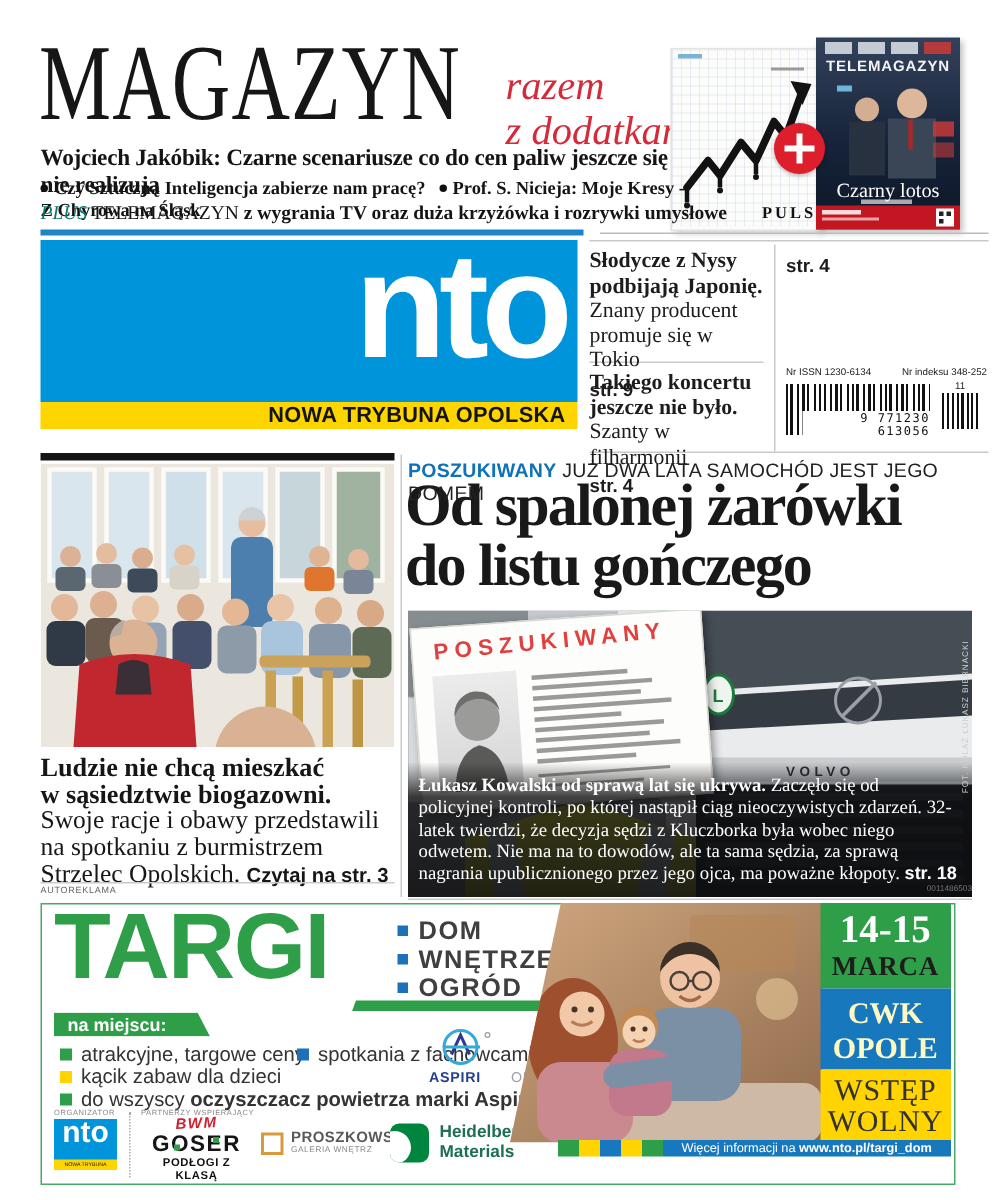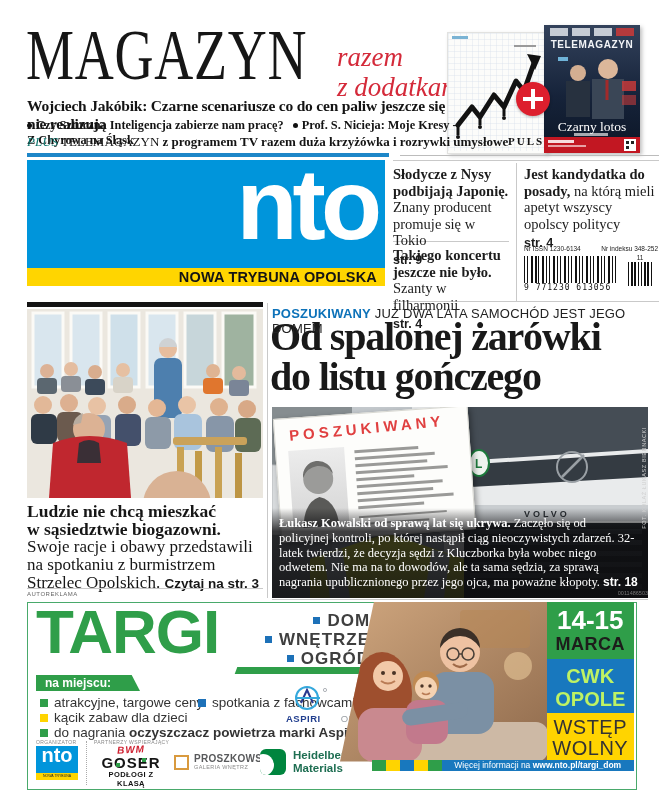--- a/index.html
+++ b/index.html
@@ -46,22 +46,22 @@
   .dateline{left:27px;top:288px;width:358px;height:18px;font-size:8.5px;color:#333;}
 
   
   .teaser p{margin:0;font-family:"Liberation Serif","DejaVu Serif",serif;font-size:14.5px;line-height:16.5px;color:#1c1c1c;}
   .teaser .tb{font-weight:700;}
   .teaser .tp{font-weight:800;font-size:12.5px;margin-top:3px;font-family:"Liberation Sans","DejaVu Sans",sans-serif;}
   .hairline{background:#c9c9c9;}
 
   .barcode{position:relative;width:96px;height:34px;
     background:repeating-linear-gradient(90deg,#111 0 1.5px,#fff 1.5px 3px,#111 3px 4.5px,#fff 4.5px 7.5px,#111 7.5px 9px,#fff 9px 11px);}
-  .barcode .digits{position:absolute;left:0;right:0;bottom:-2px;background:#fff;font-size:8px;letter-spacing:1px;
-    text-align:left;font-family:"DejaVu Sans Mono","Liberation Mono",monospace;color:#111;}
+  .barcode .digits{position:absolute;left:11px;right:0;bottom:-2px;background:#fff;font-size:8px;letter-spacing:1px;
+    text-align:right;font-family:"DejaVu Sans Mono","Liberation Mono",monospace;color:#111;}
   .bc-addon{position:relative;width:24px;height:24px;
     background:repeating-linear-gradient(90deg,#111 0 1.5px,#fff 1.5px 3.5px,#111 3.5px 5px,#fff 5px 6.5px);}
 
   
   .black-bar{left:27px;top:302px;width:236px;height:5px;background:#141414;}
   .vdiv{left:267px;top:303px;width:1px;height:295px;background:#c9c9c9;}
   .kicker{left:272px;top:306px;font-size:13px;letter-spacing:.2px;}
   .kicker .k1{color:#0d72b9;font-weight:800;}
   .kicker .k2{color:#222;font-weight:500;}
   .headline{left:270px;top:317px;font-weight:700;font-size:40px;line-height:40px;letter-spacing:-1.2px;color:#191919;}
@@ -82,21 +82,21 @@
   .caption .b{font-weight:700;}
   .caption .pg{font-family:"Liberation Sans","DejaVu Sans",sans-serif;font-weight:800;font-size:12px;}
   .photocredit{position:absolute;right:1px;top:20px;writing-mode:vertical-rl;transform:rotate(180deg);
     font-size:5.5px;color:#cfcfcf;letter-spacing:.6px;}
   .adnumber{left:584px;top:590px;width:64px;text-align:right;font-size:5.5px;color:#777;}
 
   
   .ad{left:27px;top:602px;width:608px;height:186px;border:1.5px solid #49a96b;background:#fff;}
   .targi{position:absolute;left:8px;top:-2px;color:#2f9e49;font-weight:800;font-size:62px;line-height:62px;letter-spacing:-1px;}
   .cats{position:absolute;left:237px;top:8px;}
-  .cats .row{height:19px;font-size:17px;font-weight:600;color:#3f3f3f;letter-spacing:1px;text-align:right;}
+  .cats .row{height:19px;font-size:17px;font-weight:600;color:#3f3f3f;letter-spacing:1px;}
   .sq{display:inline-block;width:7px;height:7px;margin:0 7px 2px 0;vertical-align:middle;}
   .greenbar{position:absolute;left:208px;top:64px;width:128px;height:7px;background:#2f9e49;transform:skewX(-20deg);}
   .tag{position:absolute;left:8px;top:72px;width:104px;height:16px;background:#2f9e49;
        clip-path:polygon(0 0,92% 0,100% 100%,0 100%);color:#fff;font-weight:800;font-size:12px;line-height:16px;padding-left:9px;box-sizing:border-box;}
   .adbul{position:absolute;font-size:13.5px;color:#333;}
   .adbul .bsq{display:inline-block;width:8px;height:8px;margin:0 6px 1px 0;vertical-align:middle;}
   .adbul .b{font-weight:700;}
   .asp-text{position:absolute;left:258px;top:110px;font-size:9.5px;font-weight:800;letter-spacing:.5px;}
   .asp-text .a1{color:#223f8f;} .asp-text .a2{color:#9aa0a6;font-weight:500;padding-left:20px;}
   .plabel{position:absolute;font-size:5px;color:#888;letter-spacing:.4px;}
@@ -113,26 +113,26 @@
   .prosz .icon{position:absolute;left:0;top:2px;width:11px;height:11px;border:2.5px solid #d99a3e;}
   .prosz .n{position:absolute;left:20px;top:0;font-weight:800;font-size:10px;color:#58595b;letter-spacing:.3px;white-space:nowrap;}
   .prosz .sup{font-size:6px;color:#d99a3e;vertical-align:super;}
   .prosz .sb{position:absolute;left:20px;top:11px;font-size:5.5px;color:#8a8a8a;letter-spacing:.4px;white-space:nowrap;}
   .heid{position:absolute;left:232px;top:145px;}
   .heid .icon{position:absolute;left:0;top:1px;width:26px;height:26px;background:#00853e;border-radius:6px;overflow:hidden;}
   .heid .icon div{position:absolute;left:-8px;top:5px;width:22px;height:22px;background:#fff;border-radius:50%;}
   .heid .n{position:absolute;left:33px;top:1px;font-weight:700;font-size:11.5px;line-height:13px;color:#1e6e52;white-space:nowrap;}
   .fam{position:absolute;left:312px;top:-1.5px;width:208px;height:160px;overflow:hidden;
        clip-path:polygon(34px 0,100% 0,100% 100%,0 100%);}
-  .cbox{position:absolute;left:519px;width:86.5px;text-align:center;box-sizing:border-box;}
+  .cbox{position:absolute;left:519px;width:86.5px;text-align:center;box-sizing:border-box;font-family:Liberation Serif, serif;}
   .cbox .l1,.cbox .l2{display:block;}
   .box-green{top:-1.5px;height:57px;background:#2f9e49;color:#fff;}
   .box-green .l1{font-weight:900;font-size:26px;line-height:28px;padding-top:4px;}
   .box-green .l2{font-weight:900;font-size:18px;color:#1d1d1b;letter-spacing:.5px;}
-  .box-blue{top:55.5px;height:54px;background:#1878be;color:#bef264;}
+  .box-blue{top:55.5px;height:54px;background:#1878be;color:#fef9c3;}
   .box-blue .l1{font-weight:900;font-size:20px;line-height:23px;padding-top:6px;}
   .box-blue .l2{font-weight:900;font-size:20px;line-height:23px;}
   .box-yellow{top:109.5px;height:47px;background:#ffd400;color:#333;}
   .box-yellow .l1{font-weight:400;font-size:20px;line-height:22px;padding-top:3px;letter-spacing:.5px;}
   .box-yellow .l2{font-weight:400;font-size:20px;line-height:21px;letter-spacing:.5px;}
   .minisq{position:absolute;top:156.5px;width:14px;height:11.5px;}
   .infostrip{position:absolute;left:414px;top:156.5px;width:191.5px;height:11.5px;background:#1878be;color:#fff;
              font-size:8.5px;line-height:11.5px;text-align:center;}
   .infostrip .b{font-weight:800;}
 </style>
@@ -204,21 +204,21 @@
       </div>
     </div>
   </div>
 
   <div class="abs mh1 serif">Wojciech Jakóbik: Czarne scenariusze co do cen paliw jeszcze się nie realizują</div>
   <div class="abs mh2 serif">
     <span class="dotb"></span><span>Czy Sztuczna Inteligencja zabierze nam pracę?</span>
     <span class="dotb" style="margin-left:6px"></span><span>Prof. S. Nicieja: Moje Kresy - Z Chyrowa na Śląsk</span>
   </div>
   <div class="abs mh3 serif">
-    <span class="plus">PLUS</span><span class="mid"> TELEMAGAZYN </span><span class="b">z programem TV razem duża krzyżówka i rozrywki umysłowe</span>
+    <span class="plus">PLUS</span><span class="mid"> TELEMAGAZYN </span><span class="b">z wygrania TV oraz duża krzyżówka i rozrywki umysłowe</span>
   </div>
 
   <div class="abs blue-bar"></div>
   <div class="abs gray-line"></div>
 
   <div class="abs np-blue">
     <span class="np-logo">nto</span>
   </div>
   <div class="abs np-yellow">
     <span class="np-sub">NOWA TRYBUNA OPOLSKA</span>
@@ -231,21 +231,20 @@
 
   <div class="abs teaser" style="left:393px;top:166px;width:118px">
     <p><span class="tb">Słodycze z Nysy podbijają Japonię.</span><span> Znany producent promuje się w Tokio</span></p>
     <p class="tp">str. 9</p>
   </div>
   <div class="abs teaser" style="left:393px;top:247px;width:118px">
     <p><span class="tb">Takiego koncertu jeszcze nie było.</span><span> Szanty w filharmonii</span></p>
     <p class="tp">str. 4</p>
   </div>
   <div class="abs teaser" style="left:524px;top:166px;width:134px">
-    <p><span class="tb">Jest kandydatka do posady,</span><span> na którą mieli apetyt wszyscy opolscy politycy</span></p>
     <p class="tp">str. 4</p>
   </div>
 
   <div class="abs" style="left:524px;top:245px;width:134px">
     <span style="position:absolute;left:0;top:0;font-size:6.5px;color:#222">Nr ISSN 1230-6134</span>
     <span style="position:absolute;right:0;top:0;font-size:6.5px;color:#222">Nr indeksu 348-252</span>
     <div class="barcode" style="position:absolute;left:0;top:11px">
       <span class="digits">9 771230 613056</span>
     </div>
     <span style="position:absolute;left:104px;top:9px;width:24px;text-align:center;font-size:6.5px">11</span>
@@ -413,21 +412,21 @@
     <div class="adbul" style="left:12px;top:92px">
       <span class="bsq" style="background:#2f9e49"></span><span>atrakcyjne, targowe ceny</span>
     </div>
     <div class="adbul" style="left:170px;top:92px">
       <span class="bsq" style="background:#1d71b8"></span><span>spotkania z fachowcami</span>
     </div>
     <div class="adbul" style="left:12px;top:107px">
       <span class="bsq" style="background:#ffd400"></span><span>kącik zabaw dla dzieci</span>
     </div>
     <div class="adbul" style="left:12px;top:122px">
-      <span class="bsq" style="background:#2f9e49"></span><span>do nagrania </span><span class="b">oczyszczacz powietrza marki Aspirion</span>
+      <span class="bsq" style="background:#2f9e49"></span><span>do wszyscy </span><span class="b">oczyszczacz powietrza marki Aspirion</span>
     </div>
 
     <svg class="abs" style="left:264px;top:82px" width="40" height="26" viewBox="0 0 40 26">
       <circle cx="15" cy="13" r="11" fill="none" stroke="#35a8dc" stroke-width="2"></circle>
       <path d="M9,18 L15,5 L21,18" fill="none" stroke="#2b3990" stroke-width="2"></path>
       <path d="M4,13 h24" stroke="#35a8dc" stroke-width="2"></path>
       <circle cx="33" cy="5" r="1.6" fill="none" stroke="#9aa0a6" stroke-width=".8"></circle>
     </svg>
     <span class="asp-text">
       <span class="a1">ASPIRI</span><span class="a2">ON</span>

